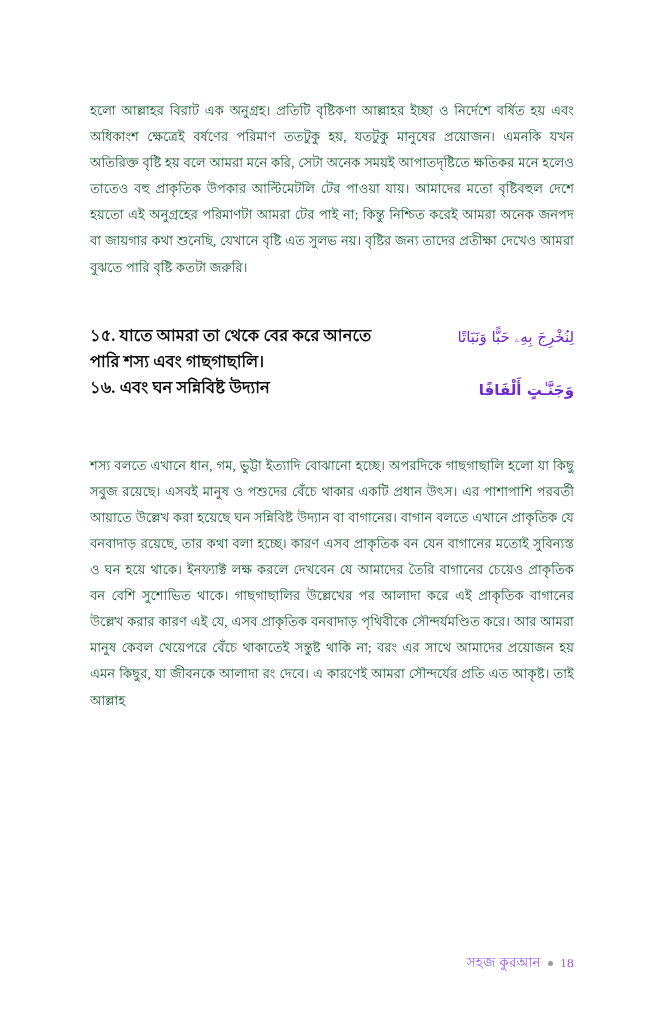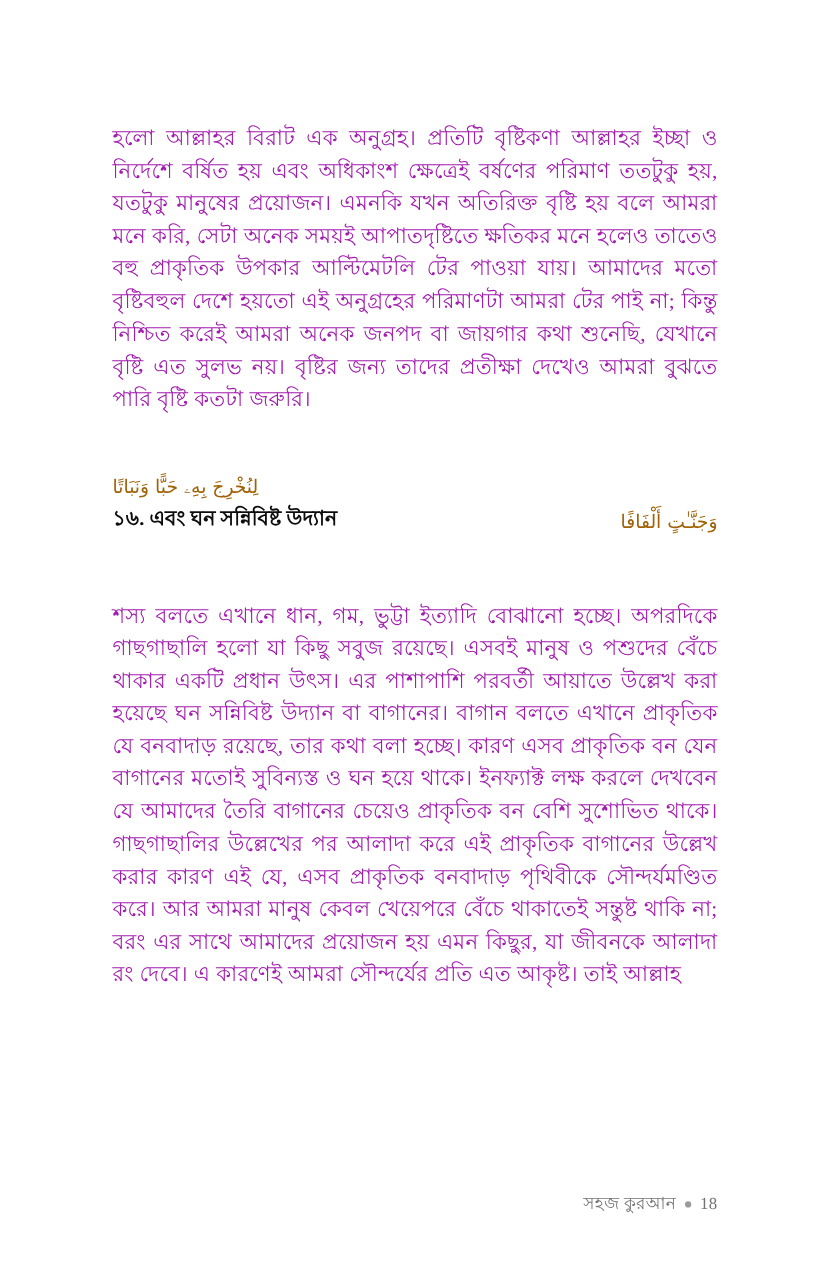--- a/index.html
+++ b/index.html
@@ -22,26 +22,26 @@
 
   .content {
     position: absolute;
     left: 90px;
     top: 98px;
     width: 484px;
   }
 
   
   .para {
-    font-size: 17px;
+    font-size: 13px;
     line-height: 26.1px;
     text-align: justify;
     text-justify: inter-word;
     letter-spacing: 0.01em;
-    color: #a21caf;
+    color: #14532d;
     margin: 0;
     word-spacing: 0.02em;
   }
 
   .para.first {
     margin-bottom: 0;
   }
 
   .gap-after-p1 { height: 42px; }
   .gap-after-verses { height: 32px; }
@@ -73,39 +73,40 @@
     max-width: 300px;
     text-align: left;
   }
 
   .verse-ar {
     font-family: "DejaVu Sans", "Liberation Sans", sans-serif;
     font-size: 15px;
     line-height: 26px;
     direction: rtl;
     unicode-bidi: bidi-override;
-    color: #a16207;
+    color: #6d28d9;
     white-space: nowrap;
     flex: 0 0 auto;
     text-align: right;
     padding-top: 1px;
   }
 
   .verse-row-16 .verse-ar {
     padding-top: 2px;
+    font-weight: bold;
   }
 
   
   .footer {
     position: absolute;
     right: 89px;
     bottom: 52px;
     font-size: 13.5px;
     line-height: 18px;
-    color: #737373;
+    color: #8b5cf6;
     letter-spacing: 0.02em;
     white-space: nowrap;
     display: flex;
     align-items: center;
     gap: 6px;
   }
 
   .footer-dot {
     display: inline-block;
     width: 5px;
@@ -122,20 +123,23 @@
 
   <div class="content">
 
     <p class="para first">হলো আল্লাহর বিরাট এক অনুগ্রহ। প্রতিটি বৃষ্টিকণা আল্লাহর ইচ্ছা ও নির্দেশে বর্ষিত হয় এবং অধিকাংশ ক্ষেত্রেই বর্ষণের পরিমাণ ততটুকু হয়, যতটুকু মানুষের প্রয়োজন। এমনকি যখন অতিরিক্ত বৃষ্টি হয় বলে আমরা মনে করি, সেটা অনেক সময়ই আপাতদৃষ্টিতে ক্ষতিকর মনে হলেও তাতেও বহু প্রাকৃতিক উপকার আল্টিমেটলি টের পাওয়া যায়। আমাদের মতো বৃষ্টিবহুল দেশে হয়তো এই অনুগ্রহের পরিমাণটা আমরা টের পাই না; কিন্তু নিশ্চিত করেই আমরা অনেক জনপদ বা জায়গার কথা শুনেছি, যেখানে বৃষ্টি এত সুলভ নয়। বৃষ্টির জন্য তাদের প্রতীক্ষা দেখেও আমরা বুঝতে পারি বৃষ্টি কতটা জরুরি।</p>
 
     <div class="gap-after-p1"></div>
 
     <div class="verse-block">
 
       <div class="verse-row verse-row-15">
+        <div class="verse-bn"><span>১৫.</span>
+          <span>যাতে আমরা তা থেকে বের করে আনতে পারি শস্য এবং গাছগাছালি।</span>
+        </div>
         <div class="verse-ar">لِنُخْرِجَ بِهِۦ حَبًّا وَنَبَاتًا</div>
       </div>
 
       <div class="verse-row verse-row-16">
         <div class="verse-bn"><span>১৬.</span>
           <span>এবং ঘন সন্নিবিষ্ট উদ্যান</span>
         </div>
         <div class="verse-ar">وَجَنَّـٰتٍ أَلْفَافًا</div>
       </div>
 

